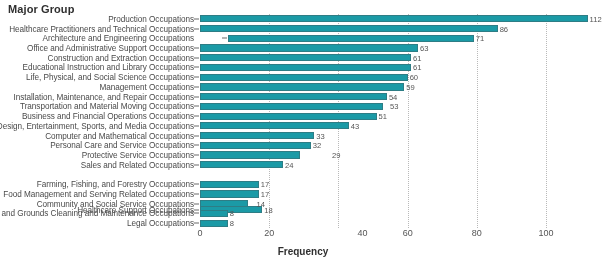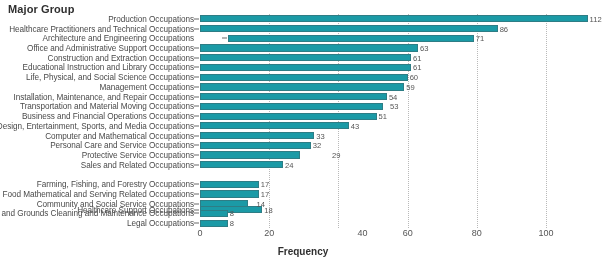--- a/index.html
+++ b/index.html
@@ -250,21 +250,21 @@
           <div class="bar" style="width: 62.2957px; height: 7.19818px; top: 1.26455px; background: rgb(27, 154, 166); border-color: rgb(46, 125, 133);"></div>
           <div class="bar-value" style="left: 262.296px; text-align: right;">18</div>
         </div>
         <div class="row" style="top: 165.364px; height: 9.72727px;">
           <div class="row-label">Farming, Fishing, and Forestry Occupations</div>
           <div class="tick-mark"></div>
           <div class="bar" style="width: 58.8348px; height: 7.19818px; top: 1.26455px; background: rgb(27, 154, 166); border-color: rgb(46, 125, 133);"></div>
           <div class="bar-value" style="left: 258.835px;">17</div>
         </div>
         <div class="row" style="top: 175.091px; height: 9.72727px;">
-          <div class="row-label">Food Mathematical and Serving Related Occupations</div>
+          <div class="row-label">Food Management and Serving Related Occupations</div>
           <div class="tick-mark"></div>
           <div class="bar" style="width: 58.8348px; height: 7.19818px; top: 1.26455px; background: rgb(27, 154, 166); border-color: rgb(46, 125, 133);"></div>
           <div class="bar-value" style="left: 258.835px;">17</div>
         </div>
         <div class="row" style="top: 184.818px; height: 9.72727px;">
           <div class="row-label">Community and Social Service Occupations</div>
           <div class="tick-mark"></div>
           <div class="bar" style="width: 48.4522px; height: 7.19818px; top: 1.26455px; background: rgb(27, 154, 166); border-color: rgb(46, 125, 133);"></div>
           <div class="bar-value" style="left: 248.452px; padding-left: 8px;">14</div>
         </div>

